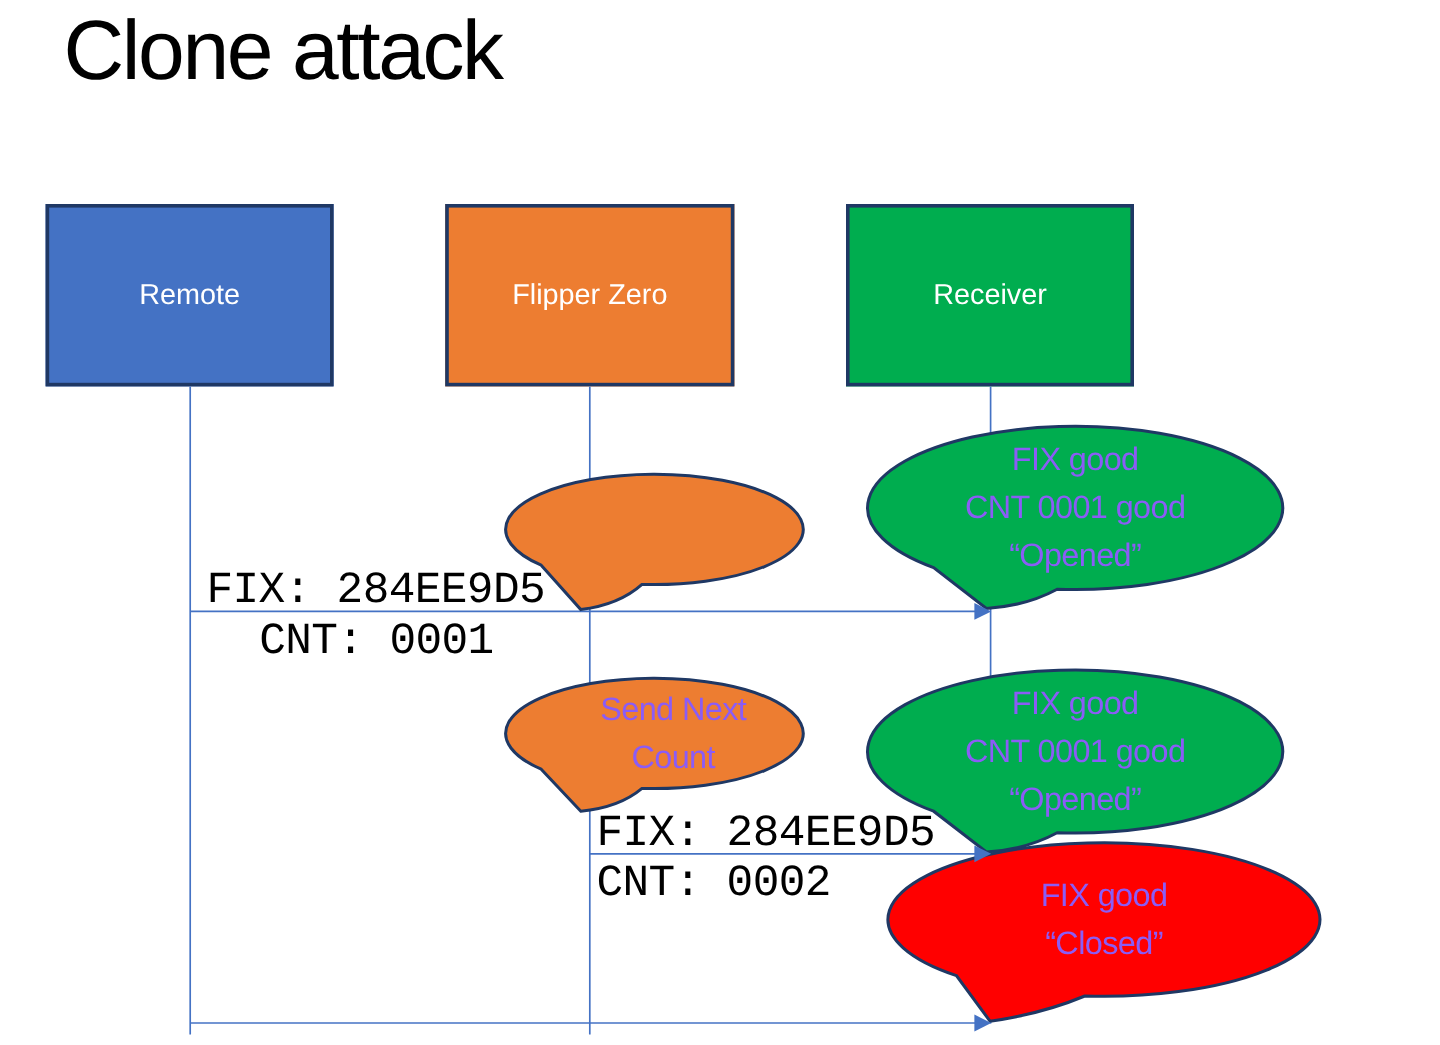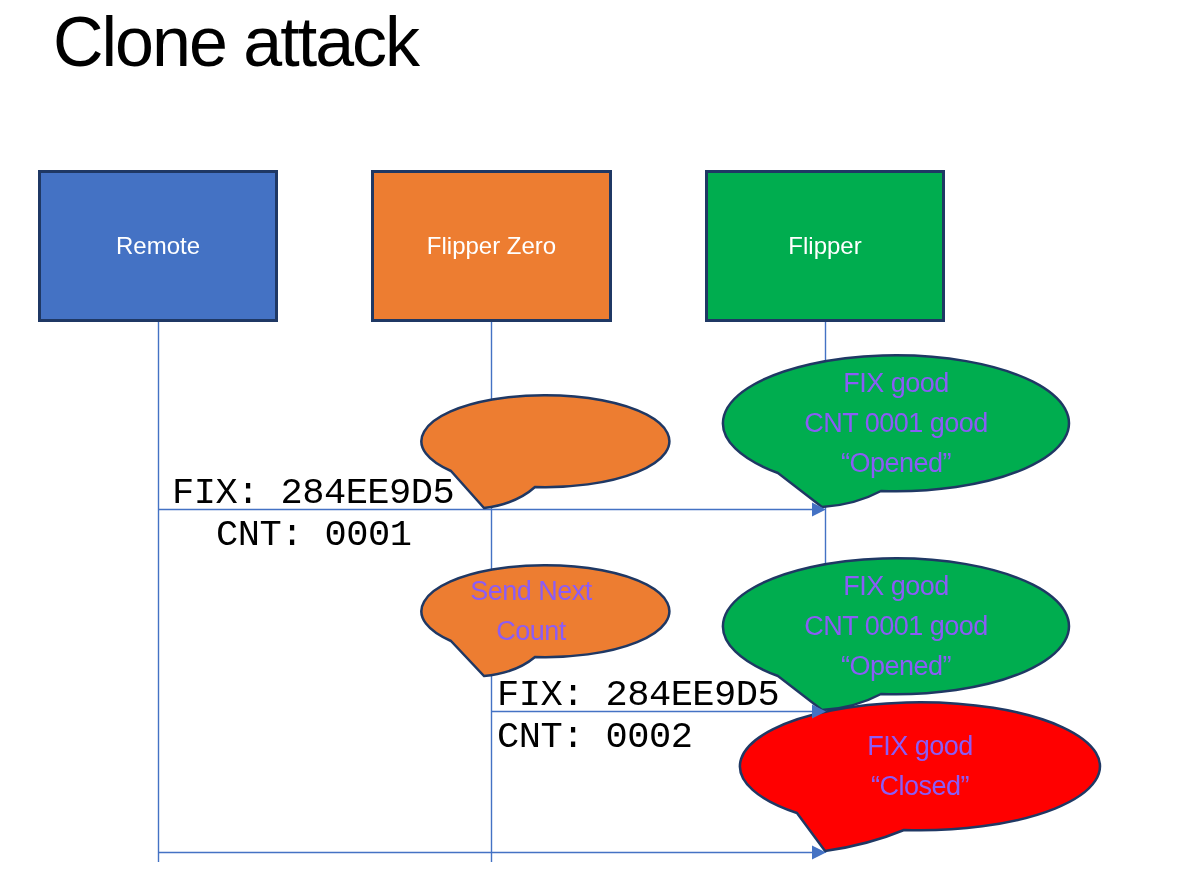--- a/index.html
+++ b/index.html
@@ -47,39 +47,39 @@
     color:#8b5cf6;
     font-size:27px;
     letter-spacing:-0.5px;
     line-height:40px;
     text-align:center;
     white-space:nowrap;
   }
   
   #bubble-text-key      {left:422px;top:399px;width:248px;height:84px;}
   #bubble-text-opened1  {left:723px;top:363px;width:346px;height:120px;}
-  #bubble-text-sendnext {left:407px;top:569px;width:248px;height:84px;text-align:center;}
+  #bubble-text-sendnext {left:437px;top:569px;width:248px;height:84px;text-align:center;}
   #bubble-text-opened2  {left:723px;top:566px;width:346px;height:120px;}
   #bubble-text-closed   {left:740px;top:706px;width:360px;height:120px;}
 </style>
 </head>
 <body>
 
 <div id="slide">
 
   <div class="title">Clone attack</div>
 
   <div class="actor" id="actor-remote" style="background: rgb(68, 114, 196);">
     <span>Remote</span>
   </div>
   <div class="actor" id="actor-flipper" style="background: rgb(237, 125, 49);">
     <span>Flipper Zero</span>
   </div>
   <div class="actor" id="actor-receiver" style="background: rgb(0, 173, 79);">
-    <span>Flipper</span>
+    <span>Receiver</span>
   </div>
 
   <svg id="diagram-svg" width="1200" height="871" viewBox="0 0 1200 871">
 
     <path d="M158.5 322 V862" stroke="#4472C4" stroke-width="1.4" fill="none"></path>
     <path d="M491.5 322 V862" stroke="#4472C4" stroke-width="1.4" fill="none"></path>
     <path d="M825.5 322 V853" stroke="#4472C4" stroke-width="1.4" fill="none"></path>
 
     <path d="M158.5 509.5 H813" stroke="#4472C4" stroke-width="1.4" fill="none"></path>
     <path d="M491.5 711.5 H813" stroke="#4472C4" stroke-width="1.4" fill="none"></path>

